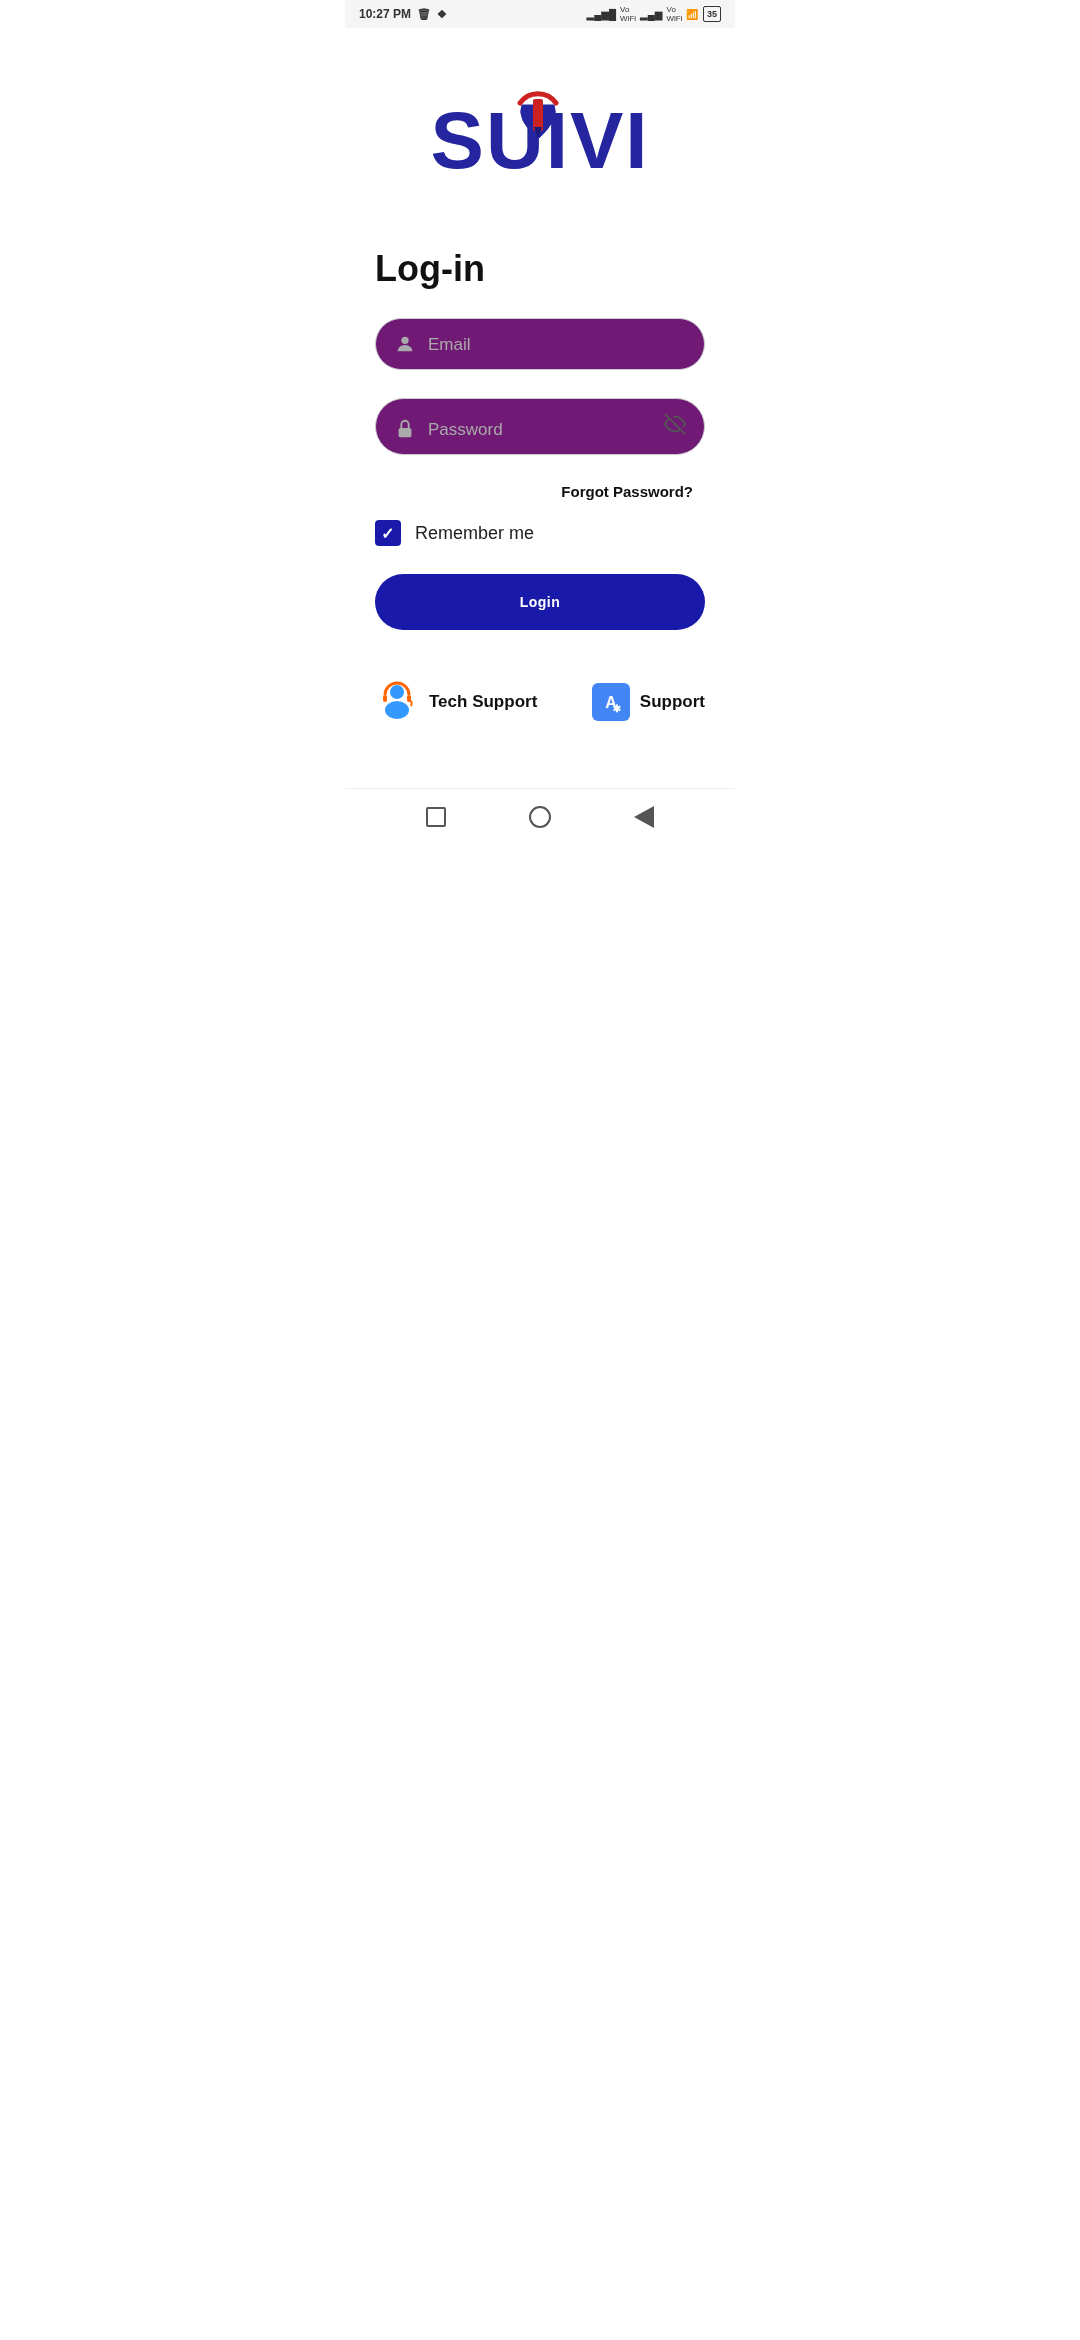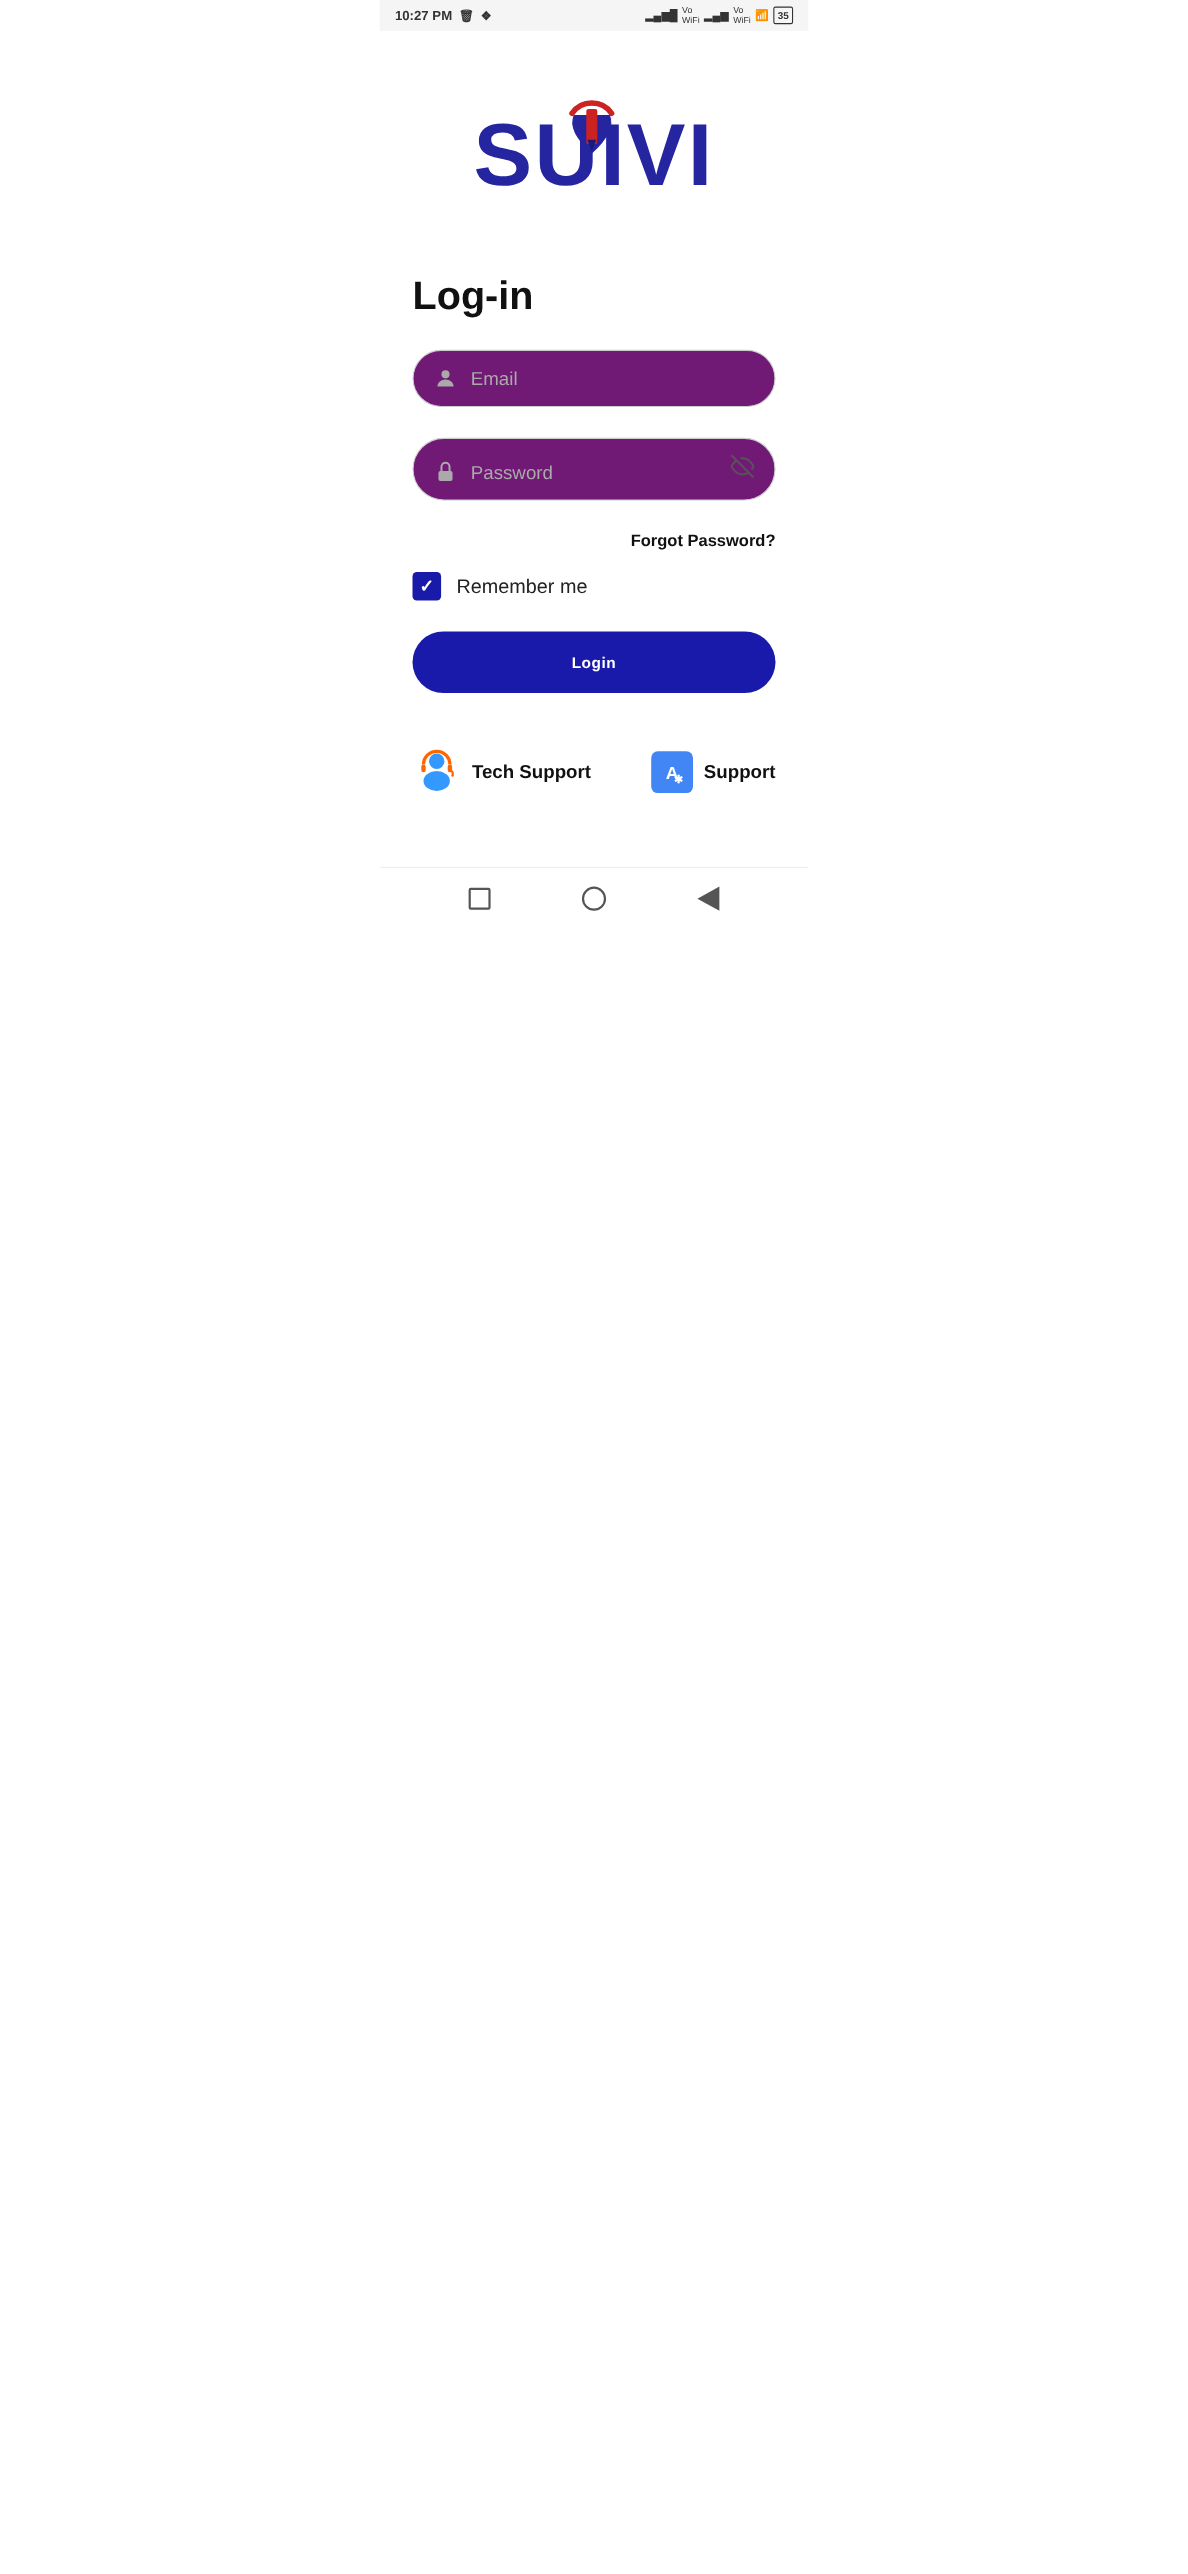--- a/index.html
+++ b/index.html
@@ -136,21 +136,21 @@
     }
 
     
     .forgot-password {
       align-self: flex-end;
       font-size: 15px;
       font-weight: 700;
       color: #111;
       margin-bottom: 20px;
       cursor: pointer;
-      margin-right: 0;
+      margin-right: 12px;
     }
 
     
     .remember-me {
       display: flex;
       align-items: center;
       align-self: flex-start;
       margin-bottom: 28px;
       gap: 14px;
     }

